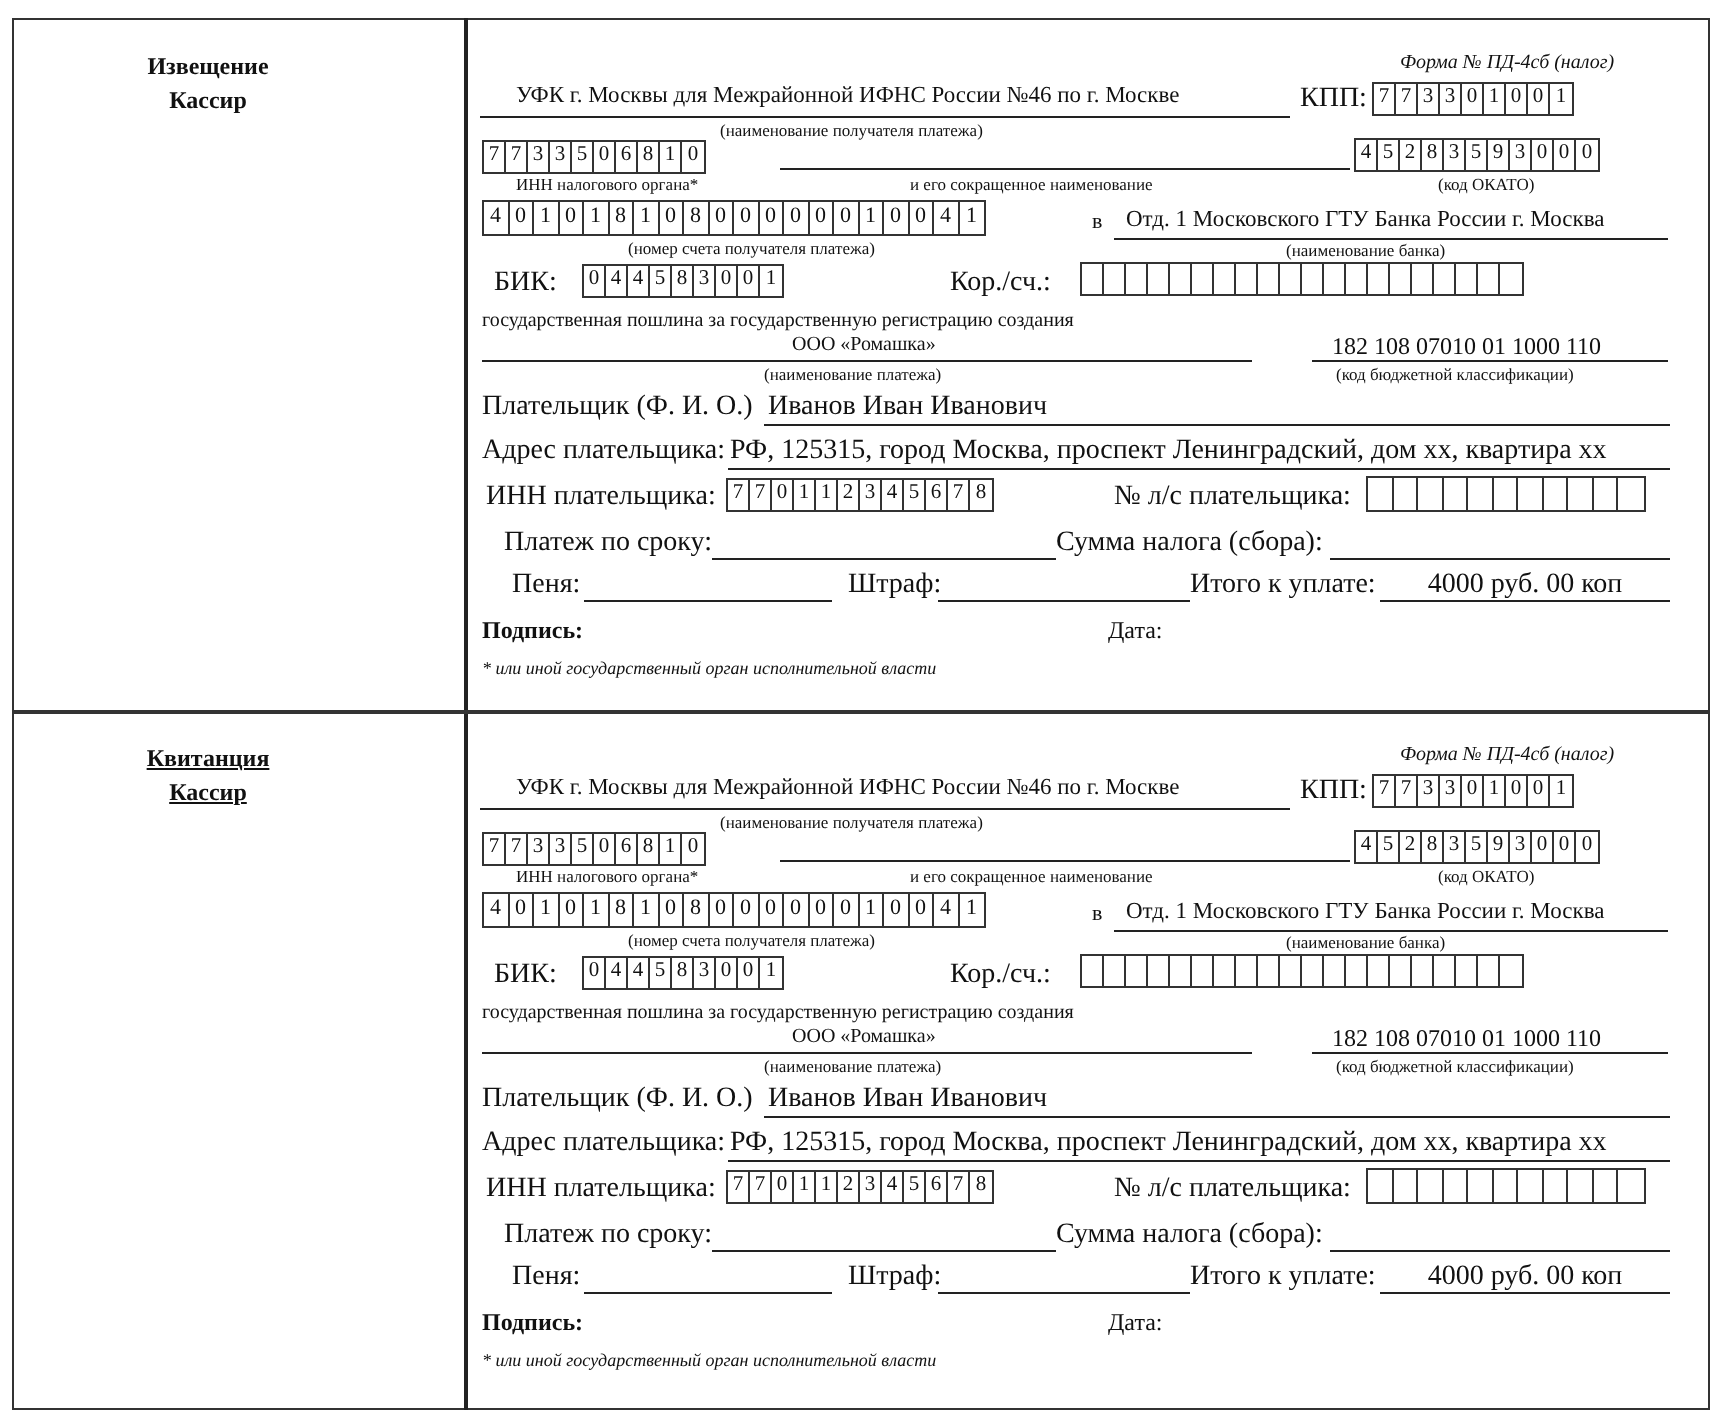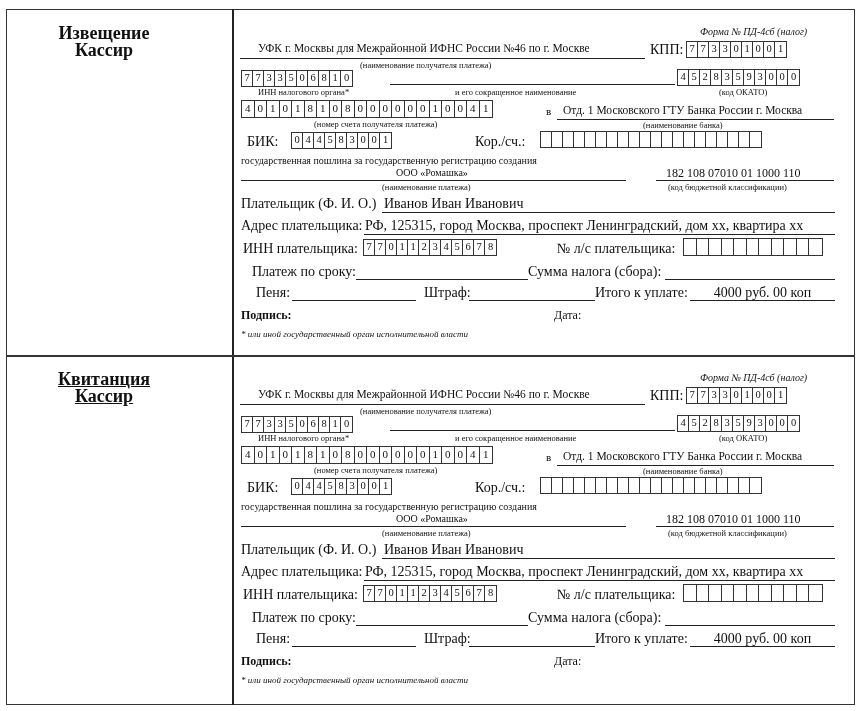--- a/index.html
+++ b/index.html
@@ -2,21 +2,21 @@
 <html><head>
 <meta charset="utf-8">
 <style>
   * { box-sizing: border-box; margin: 0; padding: 0; }
   html, body { width: 867px; height: 711px; background: #ffffff; overflow: hidden; }
   body { font-family: "Liberation Serif", "DejaVu Serif", serif; color: #111; position: relative; }
   .frame { position: absolute; left: 6px; top: 9px; width: 849px; height: 696px; border: 1.5px solid #333; }
   .vdiv { position: absolute; left: 232px; top: 9px; width: 2px; height: 696px; background: #222; }
   .hdiv { position: absolute; left: 6px; top: 355px; width: 849px; height: 1.5px; background: #333; }
   .section { position: absolute; left: 0; width: 867px; height: 346px; }
-  .left-title { position: absolute; left: 6px; width: 196px; text-align: center; font-weight: bold; font-size: 18px; line-height: 17px; }
+  .left-title { position: absolute; left: 6px; width: 196px; text-align: center; font-weight: bold; font-size: 12px; line-height: 17px; }
   .abs { position: absolute; white-space: nowrap; }
   .small { font-size: 9px; }
   .tiny { font-size: 8.5px; }
   .norm { font-size: 12px; }
   .lg { font-size: 14px; }
   .ital { font-style: italic; }
   .bold { font-weight: bold; }
   .line { position: absolute; height: 1px; background: #222; }
   .cells { position: absolute; display: flex; border: 1px solid #333; background:#fff; }
   .cell { width: 11px; height: 15px; border-right: 1px solid #333; font-size: 10.5px; text-align: center; line-height: 14px; }

